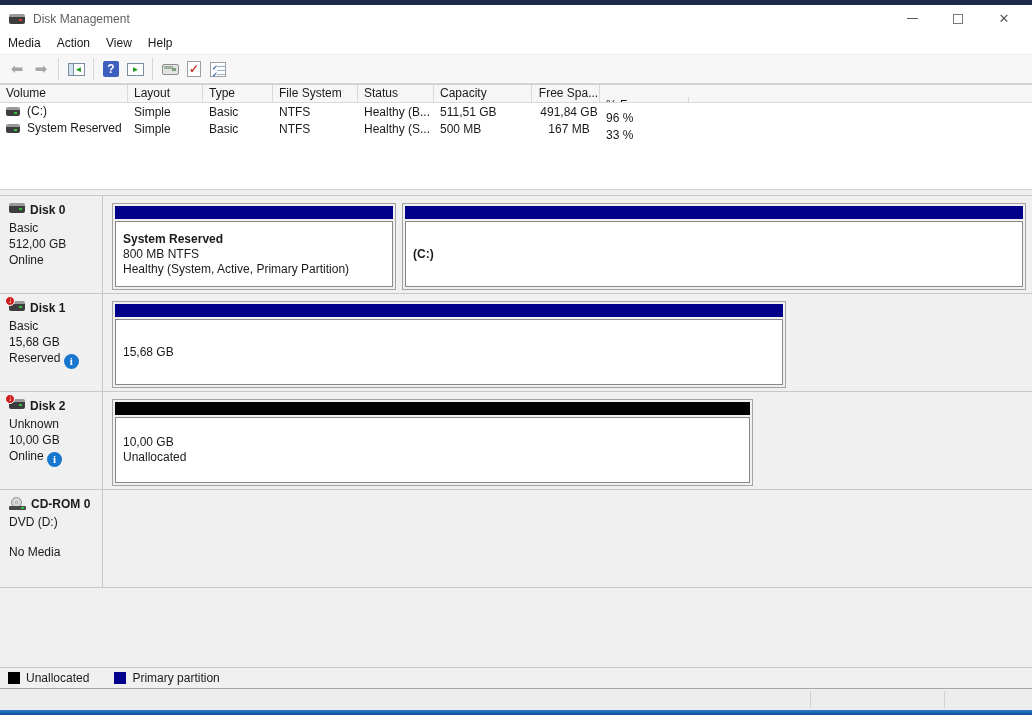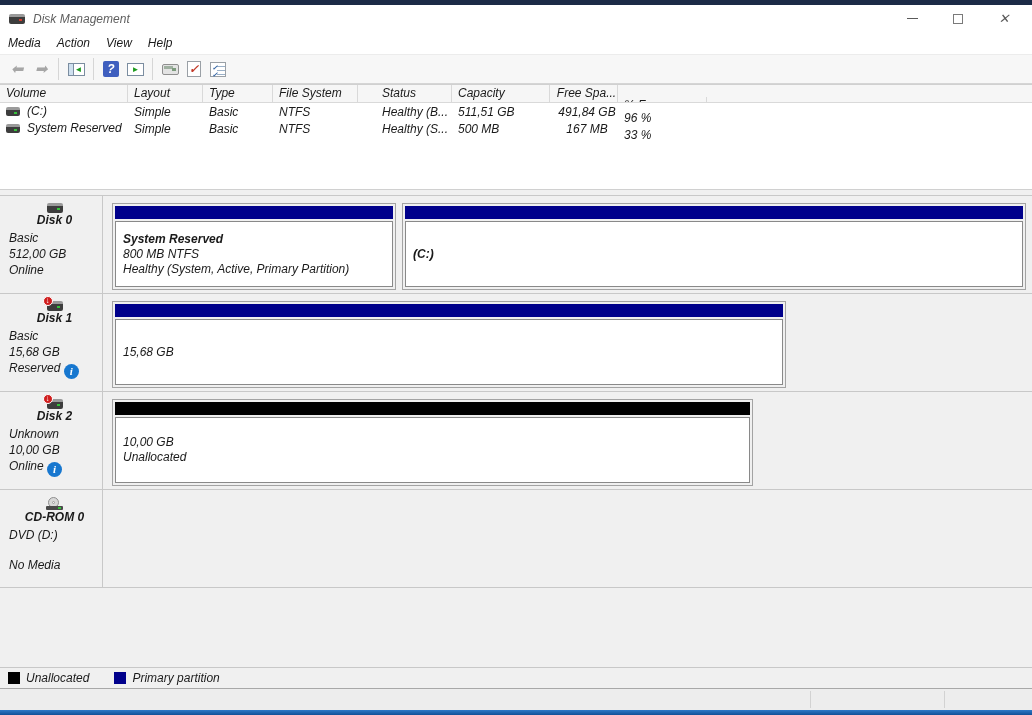--- a/index.html
+++ b/index.html
@@ -1,19 +1,19 @@
 <!DOCTYPE html>
 <html><head>
 <meta charset="utf-8">
 <style>
   * { margin:0; padding:0; box-sizing:border-box; }
   html,body { width:1032px; height:715px; overflow:hidden;
     font-family:"Liberation Sans", sans-serif; font-size:12px; color:#1a1a1a; background:#ffffff; }
   .abs { position:absolute; }
-  #win { position:relative; width:1032px; height:715px; background:#ffffff;font-style:italic; }
+  #win { position:relative; width:1032px; height:715px; background:#ffffff; }
 
   
   .top-edge { left:0; top:0; width:1032px; height:5px; background:#1c2b47; }
   .right-edge { left:1027px; top:5px; width:1px; height:684px; background:#b9b9b9; }
   .left-edge { left:0; top:5px; width:1px; height:684px; background:#e2e2e2; }
   .titlebar { left:0; top:5px; width:1032px; height:27px; background:#ffffff; display:flex; align-items:center; }
   .title-text { color:#5f5f5f; margin-left:8px; }
   .win-btn { width:46px; height:27px; display:flex; align-items:center; justify-content:center; color:#5a5a5a; }
   .win-btns { position:absolute; right:5px; top:0; height:27px; display:flex; }
   .minbar { width:11px; height:1px; background:#5a5a5a; display:inline-block; }
@@ -62,33 +62,33 @@
   .list-ico .ln { position:absolute; left:6px; height:1px; width:8px; background:#9ab0c8; }
   .list-ico .ck { position:absolute; left:1px; font-size:7px; color:#3465a4; font-weight:bold; line-height:5px; }
 
   
   .listview { left:0; top:84px; width:1032px; height:105px; background:#ffffff; border-top:1px solid #d0d0d0; }
   .lv-header { display:flex; height:18px; background:#f6f6f6; border-bottom:1px solid #d9d9d9; }
   .lv-h-cell { border-right:1px solid #d9d9d9; padding:1px 0 0 6px; white-space:nowrap; overflow:hidden; }
   .lv-row { display:flex; height:17px; align-items:center; }
   .lv-cell { padding-left:6px; white-space:nowrap; overflow:hidden; }
   .c-volume { width:128px; } .c-layout { width:75px; } .c-type { width:70px; } .c-fs { width:85px; }
-  .c-status { width:76px;margin-left:18px; } .c-cap { width:98px; } .c-free { width:68px;text-align:center; } .c-pct { width:89px;margin-top:12px; }
+  .c-status { width:76px; } .c-cap { width:98px; } .c-free { width:68px;text-align:center; } .c-pct { width:89px;margin-top:12px; }
   .c-fill { flex:1; border-right:none; }
   .vol-ico-wrap { display:inline-block; margin-right:7px; vertical-align:-1px; }
 
   .splitter { left:0; top:189px; width:1032px; height:7px; background:#f0f0f0;
     border-top:1px solid #d0d0d0; border-bottom:1px solid #c8c8c8; }
 
   
   .graphical { left:0; top:196px; width:1032px; height:471px; background:#f0f0f0; }
   .disk-row { position:relative; height:98px; border-bottom:1px solid #c8c8c8; }
   .disk-label { position:absolute; left:0; top:0; width:103px; height:100%;
     border-right:1px solid #c8c8c8; padding:7px 2px 0 9px; }
-  .disk-title { font-weight:bold; display:flex; align-items:center; margin-bottom:3px;flex-direction:column; }
+  .disk-title { font-weight:bold; display:flex; gap:5px; margin-bottom:3px; }
   .disk-line { line-height:16px; white-space:nowrap; }
   .part { position:absolute; top:7px; height:87px; border:1px solid #a3a3a3; background:#f0f0f0; padding:2px; }
   .part .bar { height:13px; }
   .bar-primary { background:#00008b; }
   .bar-unalloc { background:#000000; }
   .part .pinfo { margin-top:2px; height:66px; border:1px solid #898989; background:#ffffff;
     padding-left:7px; display:flex; flex-direction:column; justify-content:center; line-height:15px; }
   .pname { font-weight:bold; }
 
   

